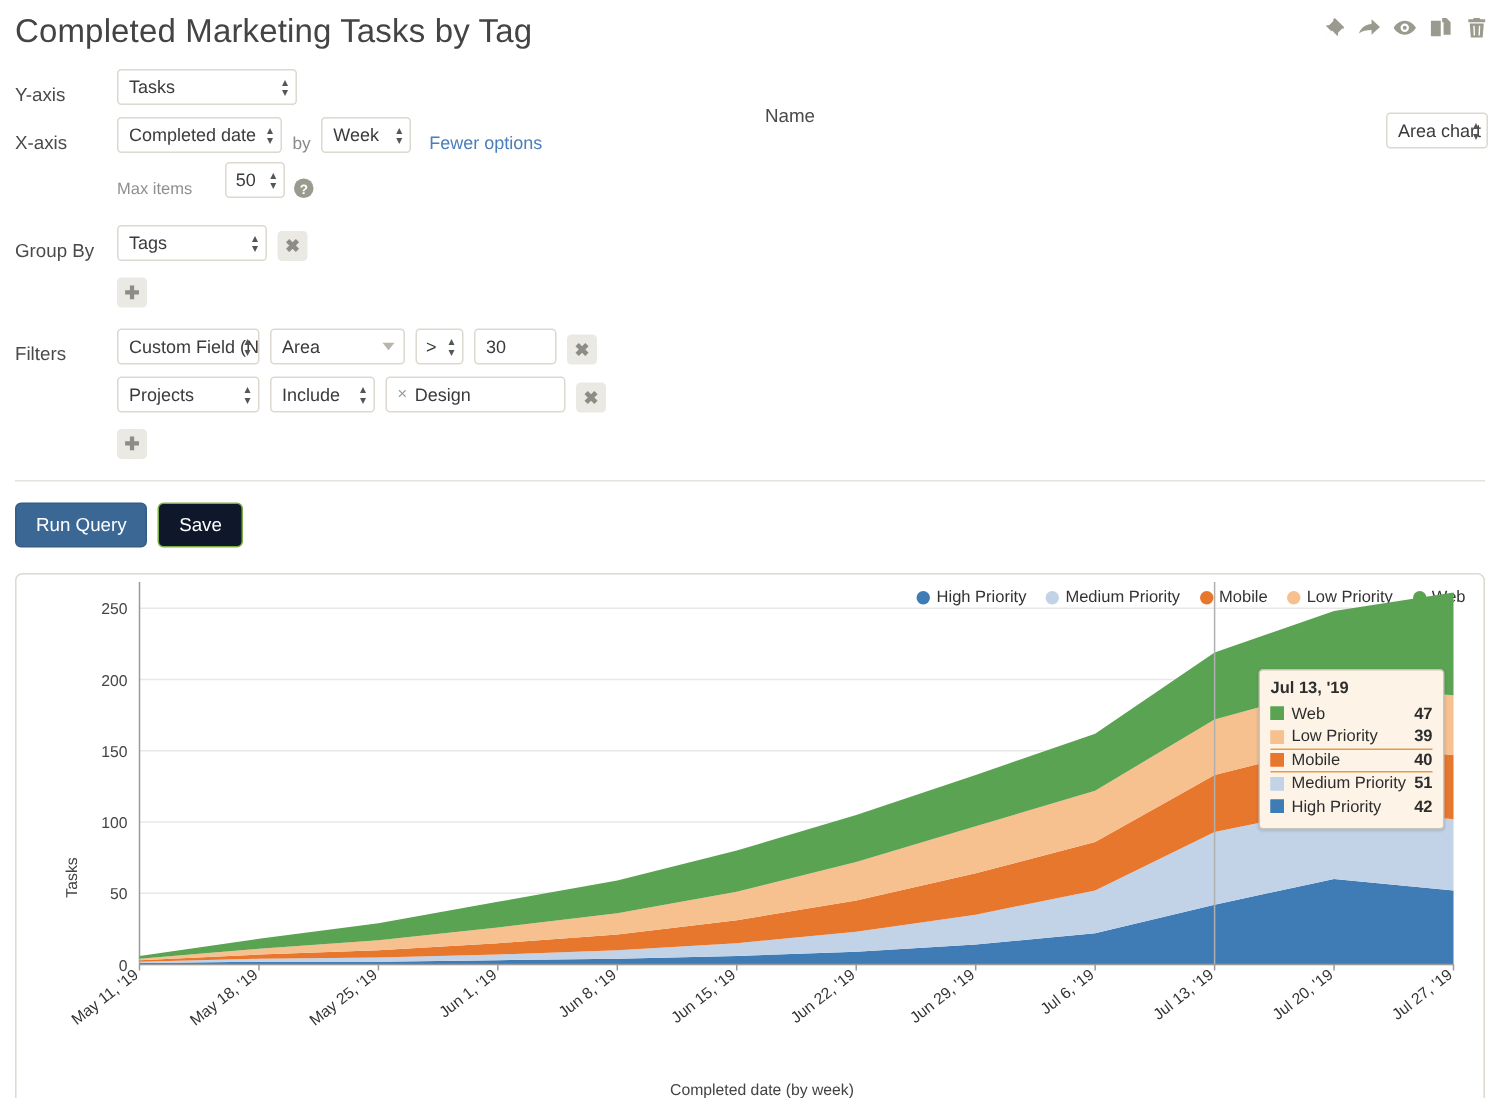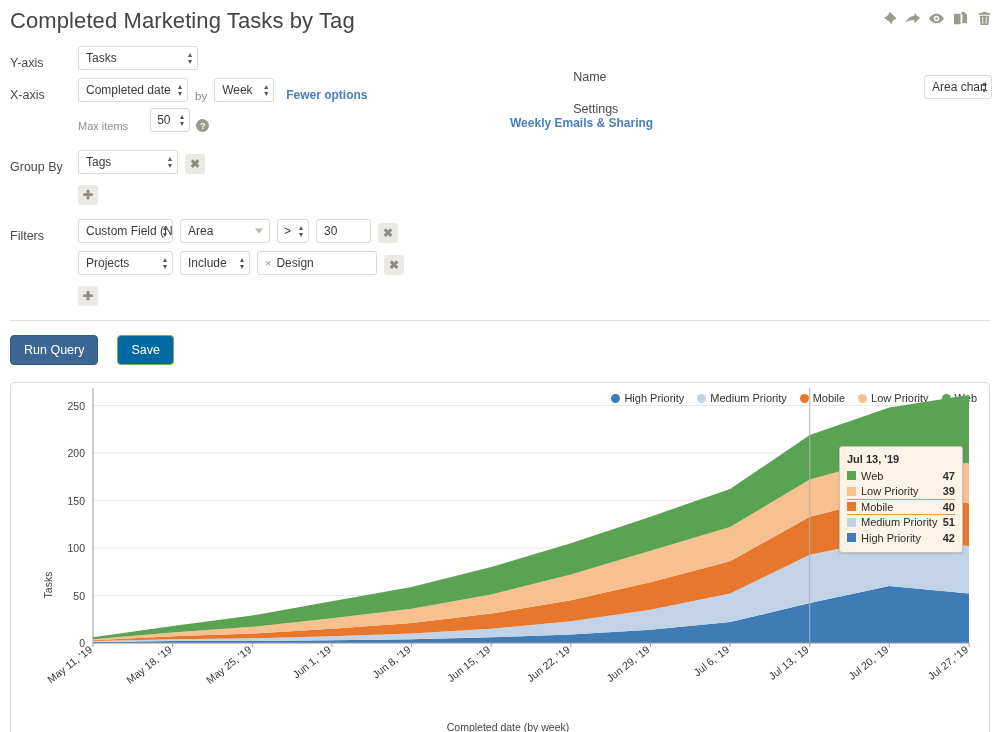--- a/index.html
+++ b/index.html
@@ -97,21 +97,21 @@
     justify-content: center;
     cursor: pointer;
     margin-left: 7px;
     color: #8d8d85;
     font-size: 12px;
     line-height: 1;
     font-weight: bold;
   }
   .plusbtn { margin-left: 0; }
 
-  .link { color: #4a7ebb; text-decoration: none; font-size: 12px; cursor: pointer; font-weight: bold; }
+  .link { color: #4a7ebb; text-decoration: none; font-size: 12px; cursor: pointer; }
 
   .maxitems-lbl { font-size: 11px; color: #8f8f8f; margin-right: 22px; }
   .help {
     width: 13px; height: 13px; border-radius: 50%;
     background: #9a9a8e; color: #fff;
     font-size: 9px; font-weight: bold;
     display: inline-flex; align-items: center; justify-content: center;
     margin-left: 6px; cursor: pointer;
   }
 
@@ -140,21 +140,21 @@
   .btn {
     border: 1px solid transparent;
     border-radius: 4px;
     font-size: 12.5px;
     font-family: "Liberation Sans", sans-serif;
     padding: 7px 13px;
     cursor: pointer;
     color: #fff;
   }
   .btn-primary { background: #3b6795; border-color: #355d86; }
-  .btn-save { background: #0369a1; border-color: #7fae48; margin-left: 12px; }
+  .btn-save { background: #0f172a; border-color: #7fae48; }
 
   
   .chart-panel {
     margin: 17px 10px 0 10px;
     border: 1px solid #ddd8d0;
     border-radius: 5px;
     background: #fff;
     height: 388px;
     position: relative;
   }
@@ -317,24 +317,20 @@
   </div>
 
   <div class="row" style="margin-top:5px;">
     <div class="lbl"></div>
     <span class="iconbtn plusbtn">✚</span>
   </div>
 
   <div class="right-col">
     <div class="row">
       <div class="lbl">Name</div>
-    </div>
-    <div class="row">
-      <div class="lbl">Settings</div>
-      <a class="link">Weekly Emails &amp; Sharing</a>
     </div>
   </div>
 
   <div class="sel chart-type-sel" style="width:68px;">
     <span>Area chart</span>
     <span class="spin">▴<br>▾</span>
   </div>
 
 </div>
 

